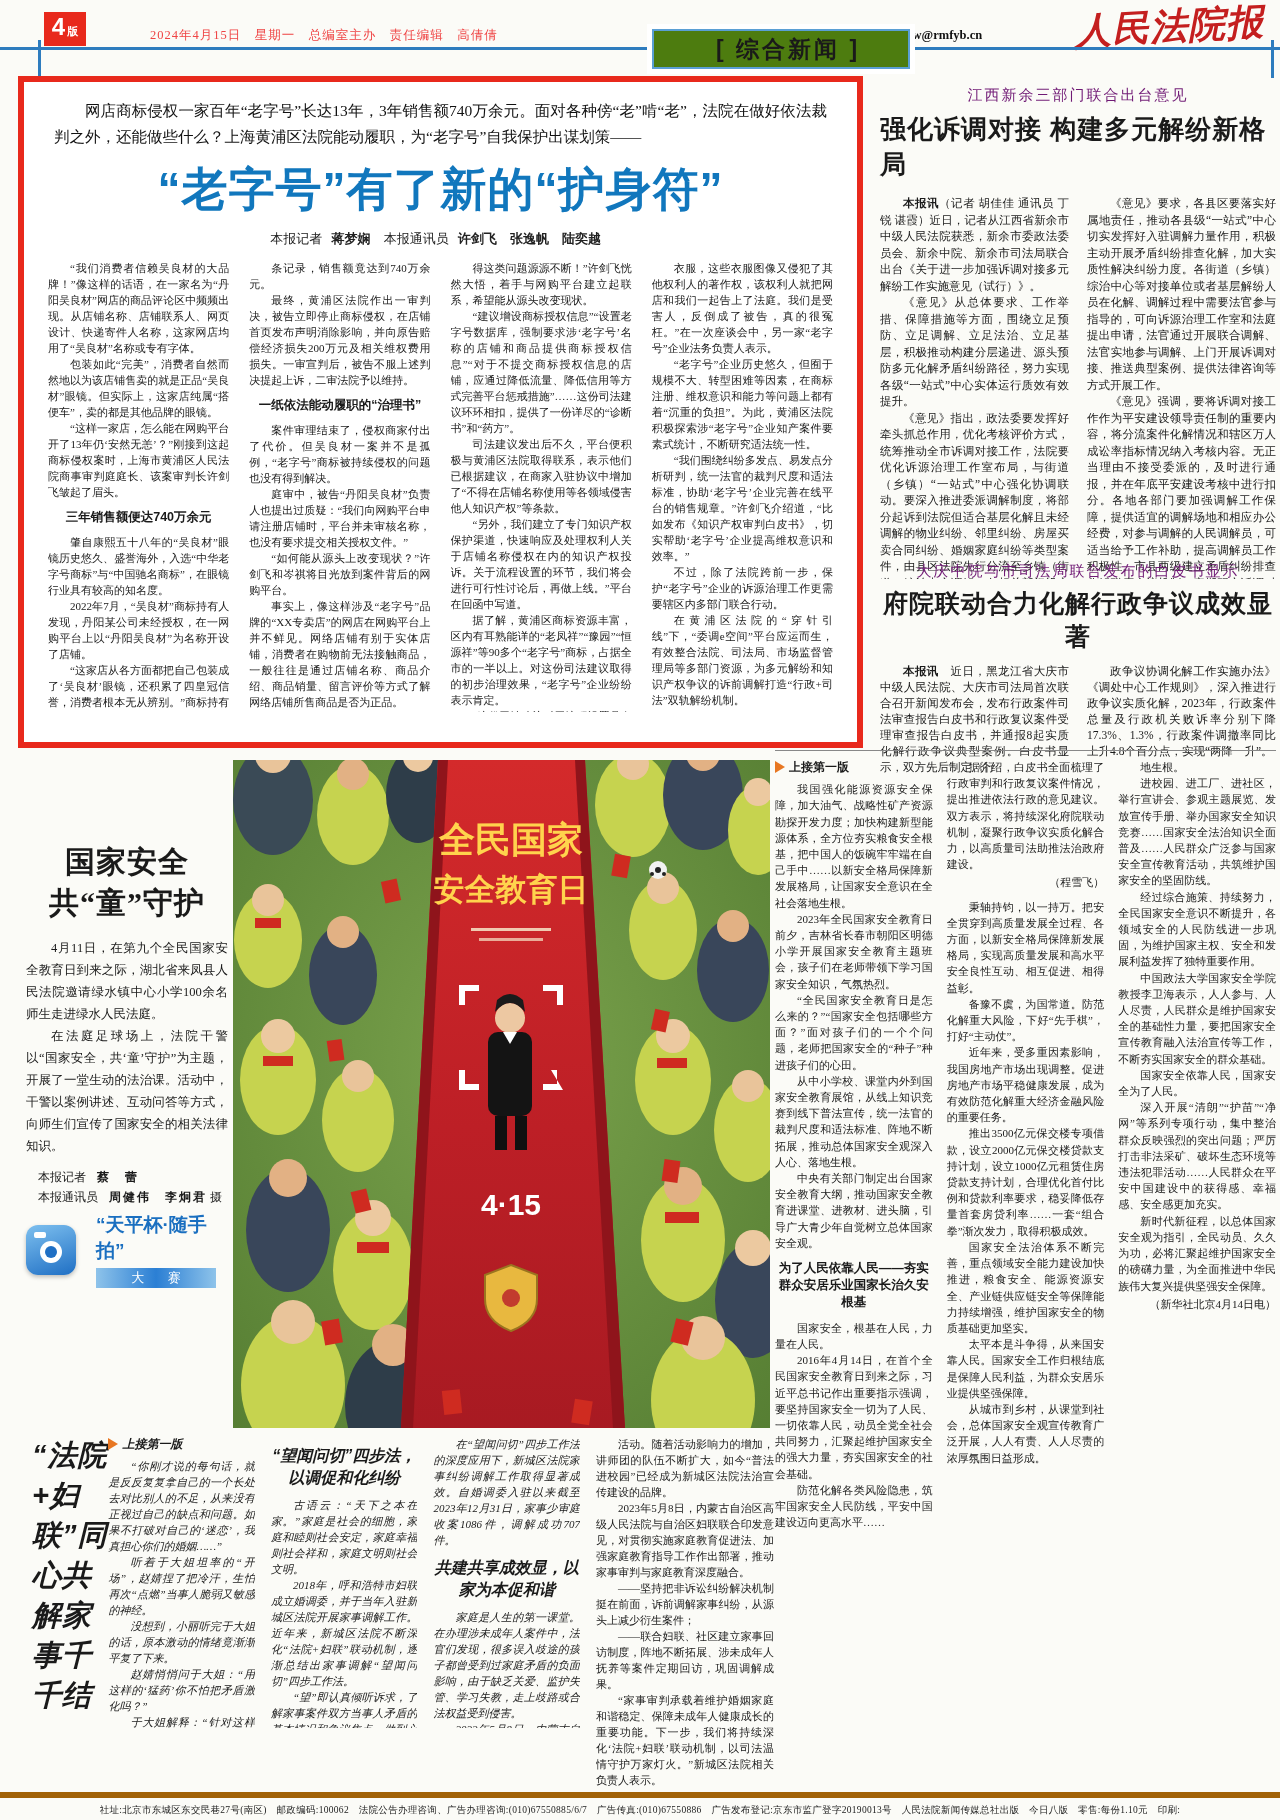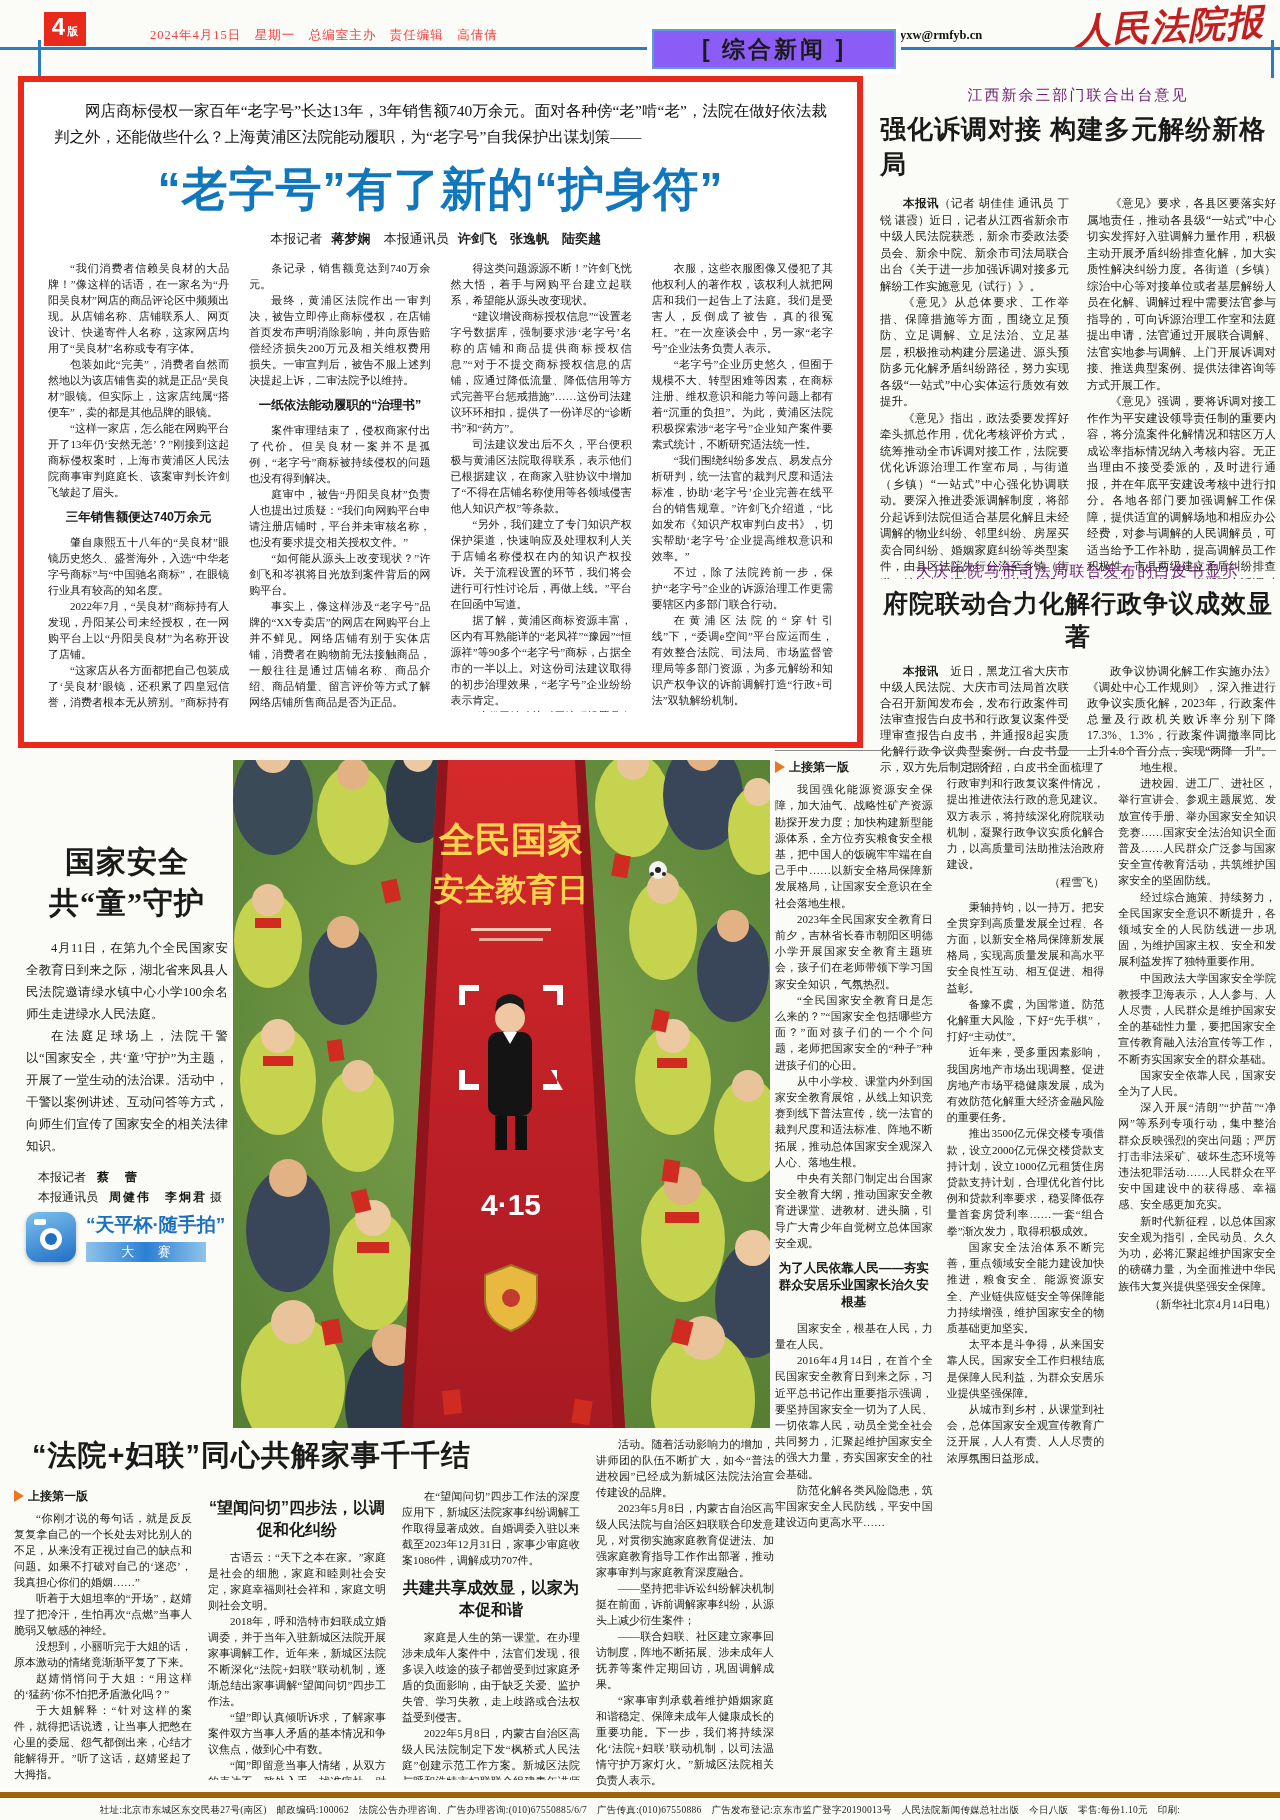--- a/index.html
+++ b/index.html
@@ -15,24 +15,24 @@
          font-family:"Liberation Sans",sans-serif;font-weight:bold;padding-top:3px;box-sizing:border-box;}
   .badge .num{font-size:24px;line-height:1;}
   .badge .ban{font-size:11px;}
   .dateline{position:absolute;left:150px;top:27px;font-size:12.5px;letter-spacing:1px;color:#ef4444;}
   .contact{position:absolute;left:698px;top:27px;font-size:12.5px;font-weight:bold;color:#111;}
   .masthead{position:absolute;right:16px;top:2px;font-size:37px;color:#c41f1f;font-weight:bold;
             font-style:italic;transform:rotate(-3deg);letter-spacing:1px;}
   .hrule{position:absolute;top:47px;left:0;width:1280px;height:3px;background:#2e7cbe;}
   .vbar{position:absolute;top:40px;width:3px;height:38px;background:#2e7cbe;}
   .vbar.l{left:38px;} .vbar.r{right:6px;}
-  .section-box{position:absolute;left:652px;top:29px;width:240px;height:36px;background:#8b5cf6;
+  .section-box{position:absolute;left:652px;top:29px;width:240px;height:36px;background:#4d7c0f;
                border:2px solid #5a9fd4;box-shadow:0 0 0 5px #fff;display:flex;align-items:center;
                justify-content:center;font-size:23px;font-weight:bold;letter-spacing:3px;
-               font-family:"Liberation Sans",sans-serif;}
+               font-family:"Liberation Sans",sans-serif;padding-left:14px;}
 
   
   .blk-p{margin:0;text-indent:2em;text-align:justify;}
   .blk-h{margin:9px 0;text-align:center;font-family:"Liberation Sans",sans-serif;
          font-weight:bold;font-size:12.5px;line-height:1.35;}
   .blk-jump{margin:0 0 6px 0;font-size:12px;font-weight:bold;display:flex;align-items:center;gap:4px;}
   .jarrow{width:0;height:0;border-top:6px solid transparent;border-bottom:6px solid transparent;
           border-left:10px solid #e87722;display:inline-block;}
   .blk-sig{margin:2px 0 8px 0;text-align:right;}
   .col{flex:1;overflow:hidden;}
@@ -63,40 +63,40 @@
   #jumpR .blk-h{font-size:12.5px;}
 
   
   #pstory{left:26px;top:842px;width:202px;}
   .ps-title{text-align:center;font-size:30px;font-weight:bold;line-height:1.35;letter-spacing:1px;}
   .ps-body{margin-top:14px;font-size:12.5px;line-height:22px;}
   .ps-byline{margin-top:10px;font-size:12px;line-height:20px;padding-left:1em;}
   .ps-byline b{margin-left:8px;letter-spacing:2px;}
 
   
-  #contest{left:26px;top:1212px;width:202px;display:flex;gap:10px;align-items:center;}
+  #contest{left:26px;top:1212px;width:202px;display:flex;gap:20px;align-items:center;}
   .cam{width:50px;height:50px;border-radius:12px;background:linear-gradient(160deg,#7ec0ef,#1f6fc4);
        position:relative;flex:0 0 auto;box-shadow:0 2px 4px rgba(0,0,0,.25);}
   .cam .lens{position:absolute;left:14px;top:16px;width:22px;height:22px;border-radius:50%;
              background:#fff;}
   .cam .lens:after{content:"";position:absolute;left:5px;top:5px;width:12px;height:12px;border-radius:50%;
              background:#1f6fc4;}
   .cam .flash{position:absolute;left:8px;top:7px;width:12px;height:6px;background:#fff;border-radius:2px;}
   .contest-text{display:flex;flex-direction:column;gap:4px;}
   .contest-title{color:#1a6fc0;font-weight:bold;font-size:19px;font-family:"Liberation Sans",sans-serif;}
   .contest-ribbon{width:120px;height:20px;background:linear-gradient(90deg,#8ec3ea,#2b7fd4,#8ec3ea);
                   color:#fff;text-align:center;font-size:13px;letter-spacing:10px;line-height:20px;
                   font-family:"Liberation Sans",sans-serif;padding-left:10px;box-sizing:border-box;}
 
   
   #photo{left:233px;top:760px;width:537px;height:668px;background:#67923d;}
 
   
   #family{left:14px;top:1436px;width:760px;height:354px;display:flex;gap:16px;}
-  #family .left{width:566px;display:flex;flex-direction:column;}
+  #family .left{width:566px;display:flex;flex-direction:row;font-style:italic;}
   .fam-head{font-size:29px;font-weight:bold;letter-spacing:1px;margin:0 0 12px 18px;
             font-family:"Liberation Sans",sans-serif;}
   #family .cols{display:flex;gap:16px;height:292px;overflow:hidden;font-size:11px;line-height:16px;}
   #family .col4{width:178px;overflow:hidden;font-size:11px;line-height:16px;}
   #family .blk-h{font-size:16px;}
 
   
   #footer{left:0;top:1792px;width:1280px;border-top:6px solid #a16207;padding-top:6px;
           text-align:center;font-size:9.5px;color:#222;letter-spacing:0.3px;}
 </style>

